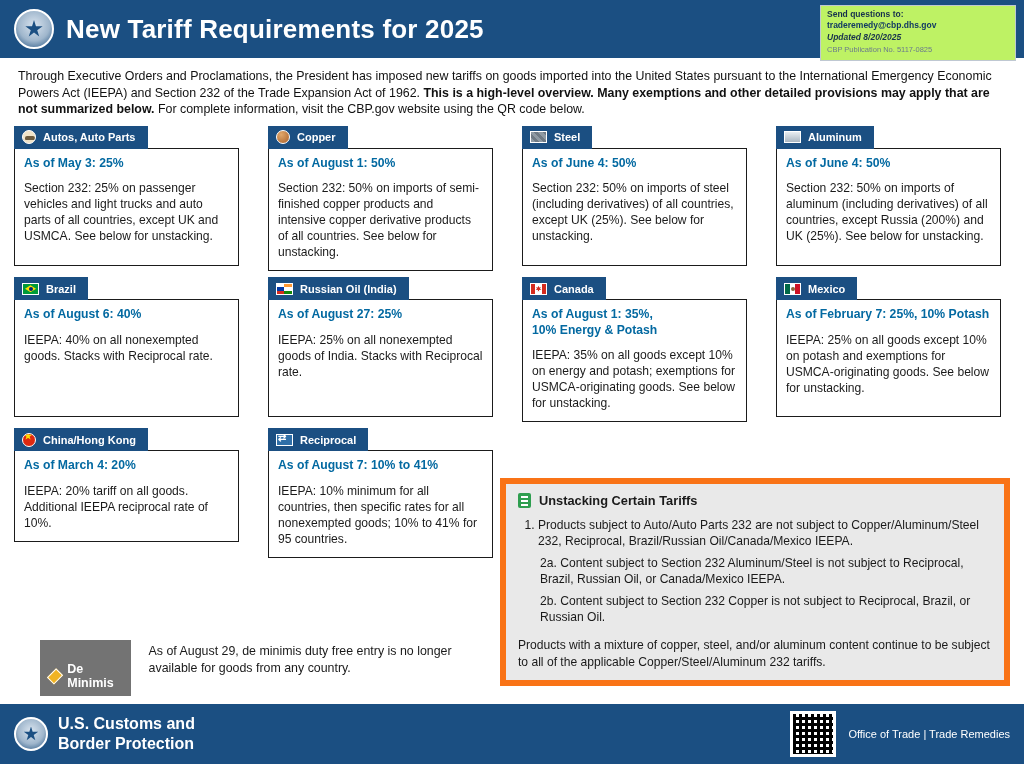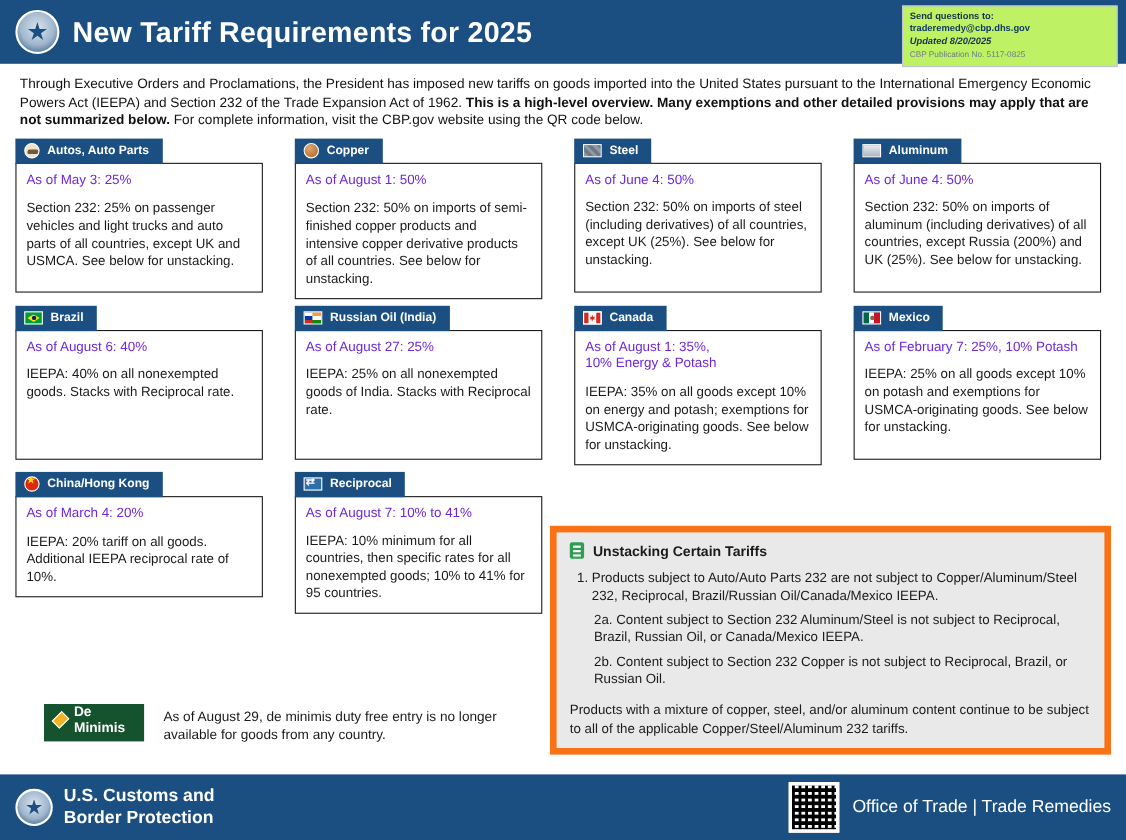--- a/index.html
+++ b/index.html
@@ -103,22 +103,22 @@
     white-space: nowrap;
   }
   .card-body {
     border: 1px solid #1b1b1b;
     background: #ffffff;
     padding: 7px 9px 9px 9px;
     min-height: 118px;
     margin-top: -1px;
   }
   .card-date {
-    color: #6d28d9;
-    font-weight: normal;
+    color: #0369a1;
+    font-weight: bold;
     font-size: 12.2px;
     line-height: 1.28;
     margin-bottom: 10px;
     white-space: pre-line;
   }
   .card-text {
     font-size: 12.1px;
     line-height: 1.32;
   }
 
@@ -185,22 +185,22 @@
     position: absolute;
     left: 40px;
     top: 640px;
     display: flex;
     align-items: flex-start;
     gap: 18px;
     width: 440px;
   }
   .dm-tab {
     display: inline-flex; align-items: center; gap: 7px;
-    background: #14532d; color: #fff; font-weight: bold;
-    font-size: 12.5px; padding: 0 14px 6px 10px;
+    background: #737373; color: #fff; font-weight: bold;
+    font-size: 12.5px; padding: 22px 14px 6px 10px;
   }
   .dm-text { font-size: 12.4px; line-height: 1.34; padding-top: 3px; }
 
   
   .footer {
     position: absolute;
     left: 0; bottom: 0;
     width: 1024px; height: 60px;
     background: #1b4f82;
     display: flex;
@@ -222,21 +222,21 @@
     margin-left: auto; display: flex; align-items: center; gap: 12px;
   }
   .qr {
     width: 46px; height: 46px; background: #ffffff;
     background-image:
       linear-gradient(90deg, #000 50%, transparent 50%),
       linear-gradient(0deg, #000 50%, transparent 50%);
     background-size: 6px 6px, 6px 6px;
     border: 3px solid #fff;
   }
-  .footer-text { color:#fff; font-size: 16px; }
+  .footer-text { color:#fff; font-size: 11px; }
 
   .wrap { position: relative; width: 1024px; height: 764px; }
 </style>
 </head>
 <body>
 
 <div class="wrap">
 
   <div class="header">
     <div class="seal"></div>

